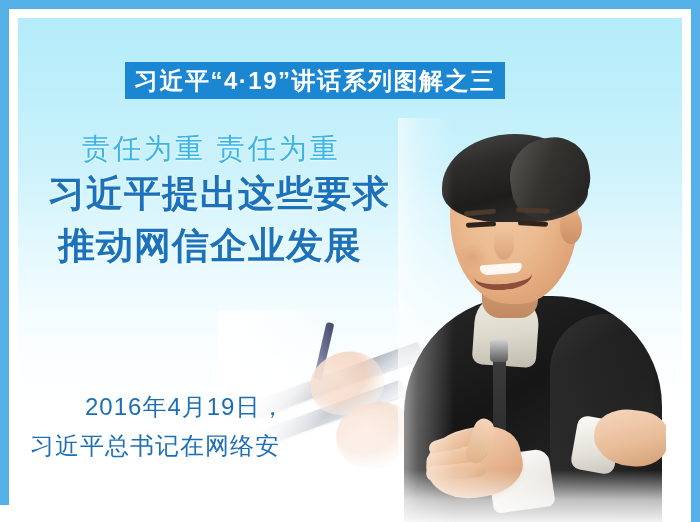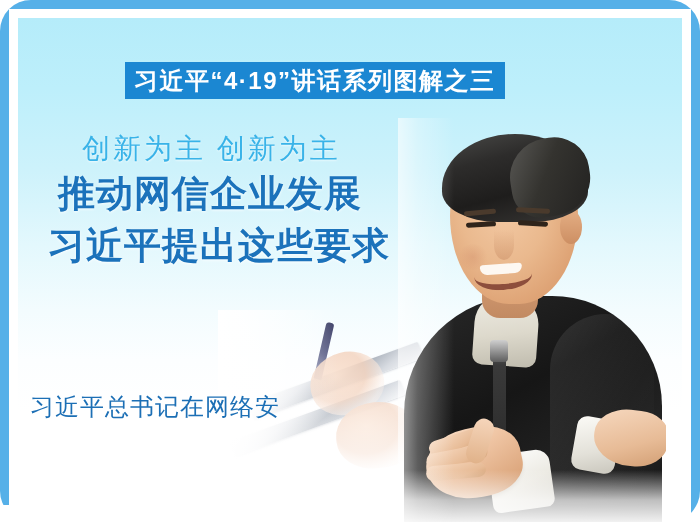--- a/index.html
+++ b/index.html
@@ -11,21 +11,20 @@
     font-family: "Liberation Sans", "DejaVu Sans", sans-serif;
   }
 
   .poster {
     position: relative;
     width: 700px;
     height: 522px;
     overflow: hidden;
     background: #ffffff;
     box-sizing: border-box;
-    border-radius: 31px;
   }
 
   
   .frame-top {
     position: absolute;
     left: 0; top: 0;
     width: 700px; height: 9px;
     background: #56b0e8;
     z-index: 40;
   }
@@ -448,26 +447,27 @@
     <div class="p-hand2"></div>
     <div class="p-arm-fade"></div>
     <div class="p-edge-fade"></div>
   </div>
 
   <div class="banner">
     <span class="banner-text">习近平“4·19”讲话系列图解之三</span>
   </div>
 
   <div class="headline">
-    <div class="headline-sub">创新为主  创新为主</div>
+    <div class="headline-sub">责任为重  责任为重</div>
+    <div class="headline-main line2">习近平提出这些要求</div>
     <div class="headline-main line1">推动网信企业发展</div>
-    <div class="headline-main line2">习近平提出这些要求</div>
   </div>
 
   <div class="caption">
+    <div class="caption-line first">2016年4月19日，</div>
     <div class="caption-line">习近平总书记在网络安</div>
   </div>
 
   <div class="frame-top"></div>
   <div class="frame-left"></div>
   <div class="frame-right"></div>
 
 </div>
 
 </body></html>

